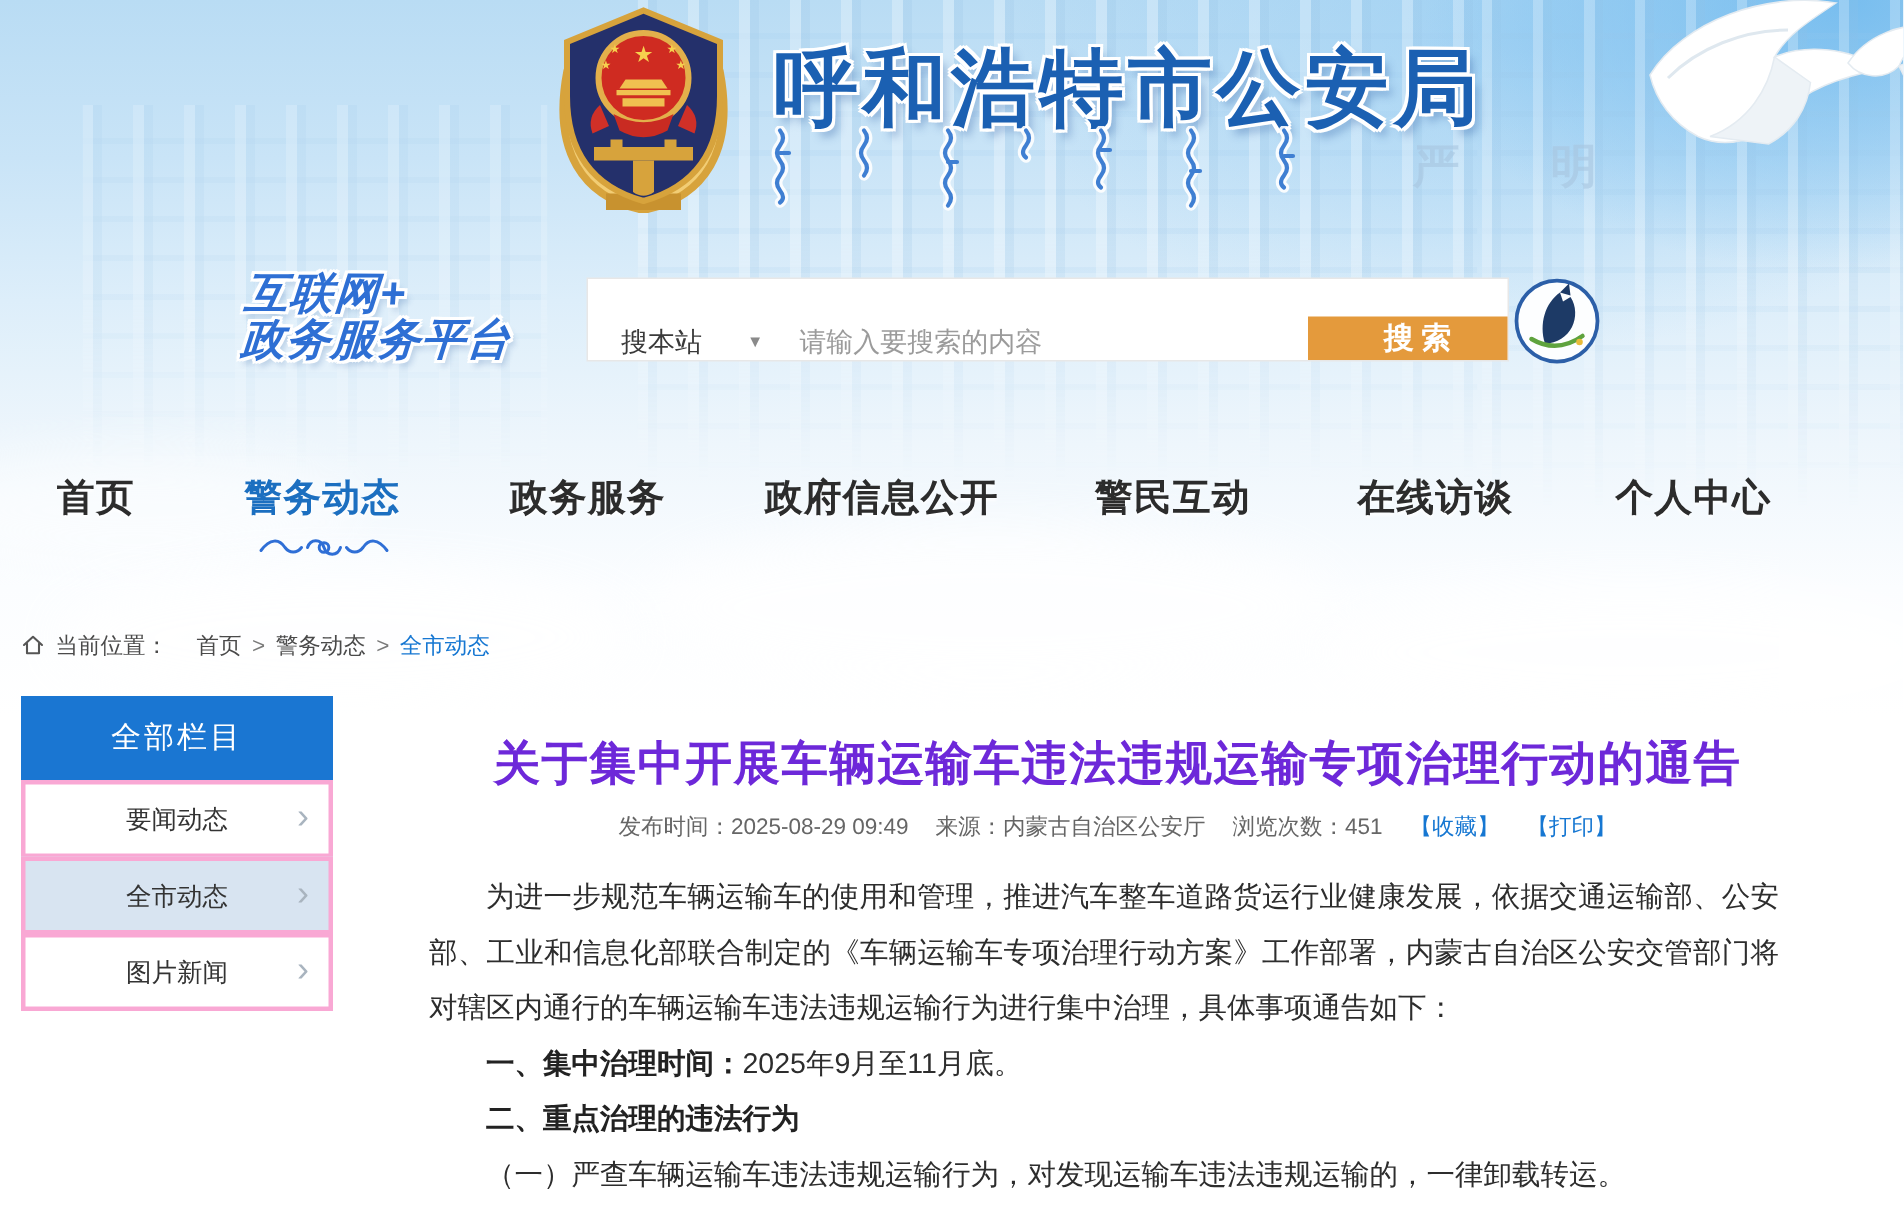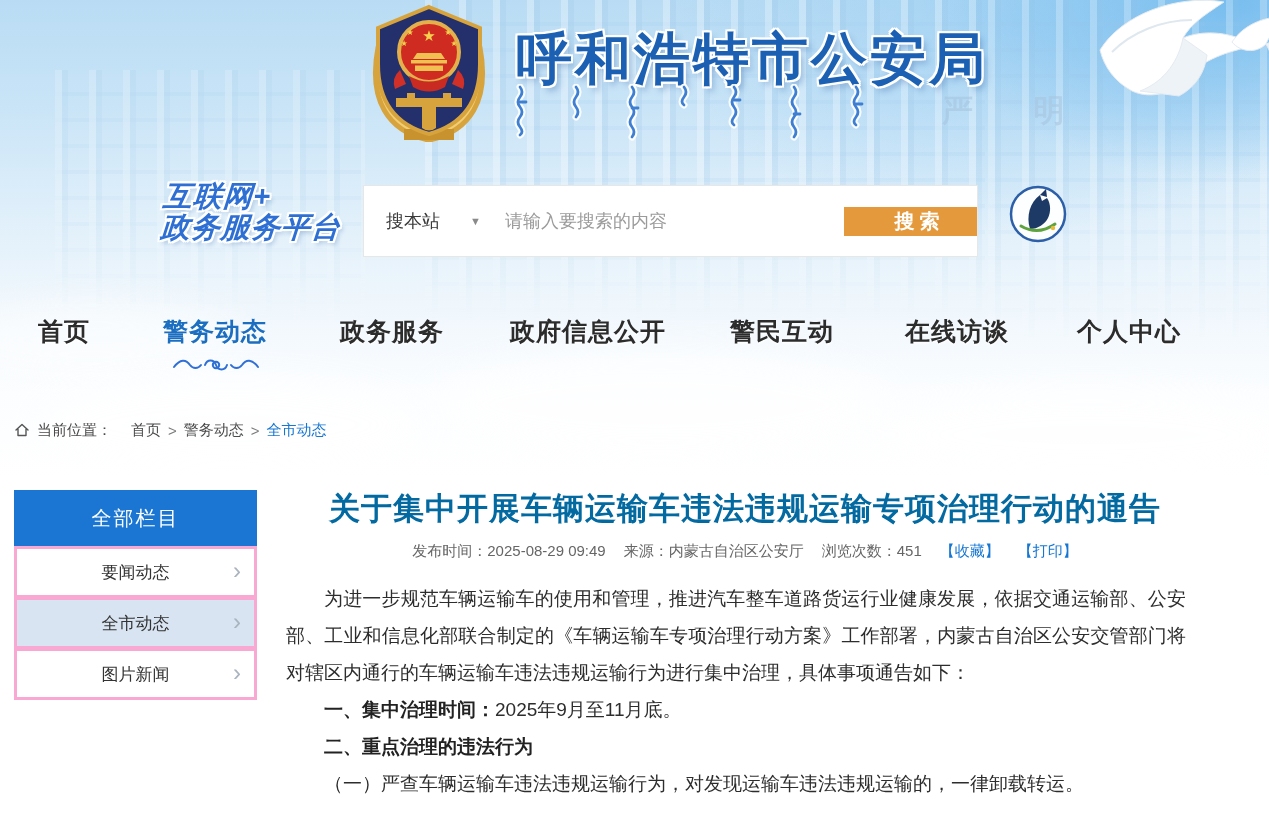--- a/index.html
+++ b/index.html
@@ -58,22 +58,22 @@
   .platform-badge {
     position: absolute; left: 162px; top: 181px;
     transform: skewX(-4deg);
     font-size: 29px; line-height: 31px; font-weight: 900; font-style: italic;
     color: #2e6fd4; letter-spacing: 1px;
     text-shadow: -2px 0 0 #fff, 2px 0 0 #fff, 0 -2px 0 #fff, 0 2px 0 #fff,
                  -2px -2px 0 #fff, 2px 2px 0 #fff, -2px 2px 0 #fff, 2px -2px 0 #fff,
                  3px 4px 4px rgba(40,90,160,.3);
   }
   .searchbar {
-    position: absolute; left: 364px; top: 186px; width: 613px; height: 70px;
-    display: flex; align-items: center; background: #fff;
+    position: absolute; left: 392px; top: 186px; width: 613px; height: 54px;
+    display: flex; align-items: flex-end; background: #fff;
     box-shadow: 0 0 0 1px #e7e7e7;
   }
   .scope {
     display: flex; align-items: center; gap: 30px;
     padding: 0 22px 0 22px; font-size: 18px; color: #3a3a3a; cursor: pointer; white-space: nowrap;
   }
   .tri { font-size: 11px; color: #8a8a8a; }
   .search-input {
     flex: 1; border: none; outline: none; background: transparent;
     font-size: 18px; color: #333; font-family: inherit; min-width: 0;
@@ -109,42 +109,42 @@
     position: absolute; left: 14px; top: 419px; height: 22px;
     display: flex; align-items: center; gap: 7px;
     font-size: 15px; color: #4a4a4a;
   }
   .breadcrumb a { color: #4a4a4a; text-decoration: none; cursor: pointer; }
   .breadcrumb a.cur { color: #1677d2; }
   .breadcrumb .bc-label { margin-right: 12px; }
   .breadcrumb .sep { color: #7a7a7a; }
 
   
-  .sidebar { position: absolute; left: 14px; top: 490px; width: 243px; }
+  .sidebar { position: absolute; left: 14px; top: 464px; width: 208px; }
   .side-head {
     height: 57px; line-height: 57px; text-align: center;
     background: #1a76d2; color: #fff; font-size: 20px; letter-spacing: 2px;
   }
   .side-item {
     position: relative; height: 52px; margin-top: -1px;
     display: flex; align-items: center; justify-content: center;
     background: #fff; border: 3px solid #f9a8d4;
     font-size: 17px; color: #333; cursor: pointer;
   }
   .side-item.active { background: #d8e4f1; }
   .side-item .chev {
     position: absolute; right: 13px; top: 50%; transform: translateY(-54%);
     color: #a9b4bf; font-size: 24px; font-weight: 400; line-height: 1;
   }
 
   
   .main { position: absolute; left: 270px; top: 488px; width: 950px; }
   .article-title {
     margin: 0; text-align: center;
-    font-size: 31px; font-weight: 700; color: #0369a1; letter-spacing: 1px;
+    font-size: 31px; font-weight: 700; color: #6d28d9; letter-spacing: 1px;
   }
   .meta {
     margin-top: 12px; display: flex; justify-content: center; gap: 18px;
     font-size: 15px; color: #666;
   }
   .meta a { color: #1677d2; text-decoration: none; cursor: pointer; }
   .article-body {
     margin: 19px 0 0 16px; width: 900px;
     font-size: 19px; line-height: 37px; color: #2d2d2d; text-align: justify;
   }

